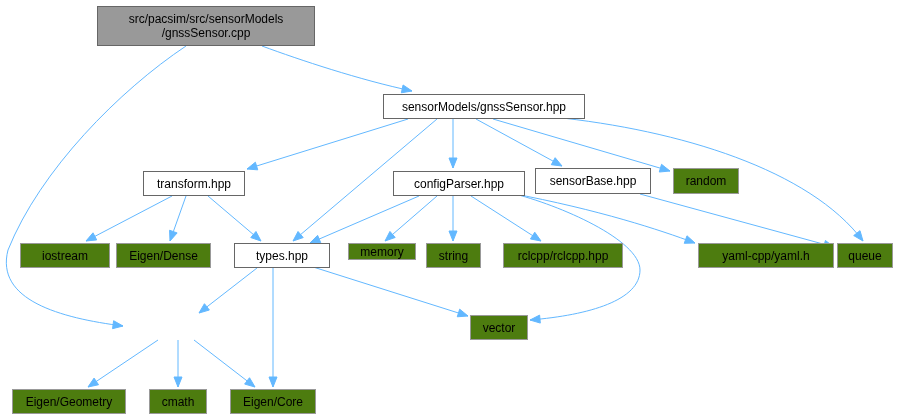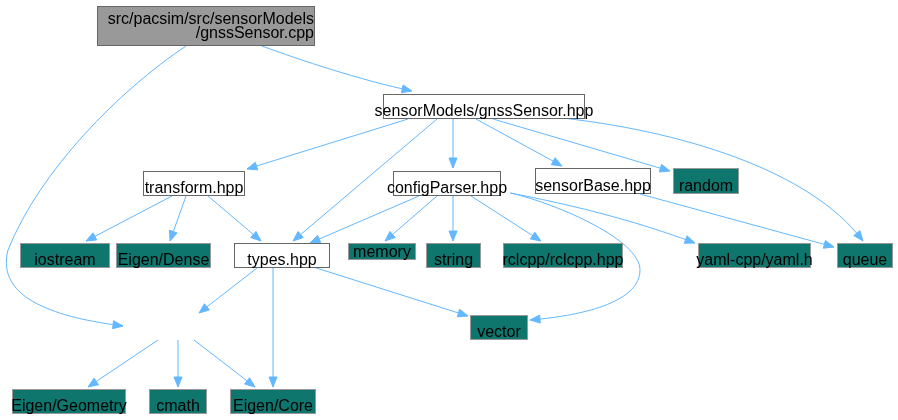--- a/index.html
+++ b/index.html
@@ -1,19 +1,19 @@
 <!DOCTYPE html>
 <html><head>
 <meta charset="utf-8">
 <style>
   html, body { margin: 0; padding: 0; background: #ffffff; }
   body { width: 898px; height: 420px; overflow: hidden; position: relative; font-family: "Liberation Sans", sans-serif; }
   #graph { position: absolute; left: 0; top: 0; width: 898px; height: 420px; }
-  .node { position: absolute; box-sizing: border-box; border: 1px solid #666666; background: #ffffff; color: #000000; font-size: 16px; display: flex; align-items: flex-end; justify-content: center; text-align: center; line-height: 14px; white-space: nowrap; cursor: pointer; }
-  .node.system { background: #0f766e; border-color: #999999; }
+  .node { position: absolute; box-sizing: border-box; border: 1px solid #666666; background: #ffffff; color: #000000; font-size: 12px; display: flex; align-items: center; justify-content: center; text-align: center; line-height: 14px; white-space: nowrap; cursor: pointer; }
+  .node.system { background: #4d7c0f; border-color: #999999; }
   .node.root { background: #999999; border-color: #666666; cursor: default; flex-direction: column; }
   .edge { fill: none; stroke: #63b8ff; stroke-width: 1; }
   .arrow { fill: #63b8ff; stroke: #63b8ff; }
 </style>
 </head>
 <body>
 
 <div id="graph">
   <svg id="edges" width="898" height="420" style="position:absolute;left:0;top:0;">
       <path d="M262,46 C300,60 360,80 412,91" class="edge" stroke="#63b8ff"></path>
@@ -71,21 +71,21 @@
     <span>/gnssSensor.cpp</span>
   </div>
 
   <div class="node" style="left:351px;top:94px;width:202px;height:25px;margin-left:32px;">
       <span>sensorModels/gnssSensor.hpp</span>
     </div>
 
   <div class="node" style="left:143px;top:171px;width:102px;height:25px;">
       <span>transform.hpp</span>
     </div>
-  <div class="node" style="left:393px;top:171px;width:108px;height:25px;">
+  <div class="node" style="left:393px;top:171px;width:132px;height:25px;">
       <span>configParser.hpp</span>
     </div>
   <div class="node" style="left:535px;top:168px;width:116px;height:26px;">
       <span>sensorBase.hpp</span>
     </div>
   <div class="node system" style="left:673px;top:168px;width:66px;height:26px;">
       <span>random</span>
     </div>
 
   <div class="node system" style="left:20px;top:243px;width:90px;height:25px;">
@@ -99,21 +99,21 @@
     </div>
   <div class="node system" style="left:348px;top:243px;width:68px;height:17px;">
       <span>memory</span>
     </div>
   <div class="node system" style="left:426px;top:243px;width:55px;height:25px;">
       <span>string</span>
     </div>
   <div class="node system" style="left:503px;top:243px;width:120px;height:25px;">
       <span>rclcpp/rclcpp.hpp</span>
     </div>
-  <div class="node system" style="left:698px;top:243px;width:113px;height:25px;">
+  <div class="node system" style="left:698px;top:243px;width:136px;height:25px;">
       <span>yaml-cpp/yaml.h</span>
     </div>
   <div class="node system" style="left:837px;top:243px;width:56px;height:25px;">
       <span>queue</span>
     </div>
 
   <div class="node system" style="left:470px;top:315px;width:58px;height:25px;">
       <span>vector</span>
     </div>
 

